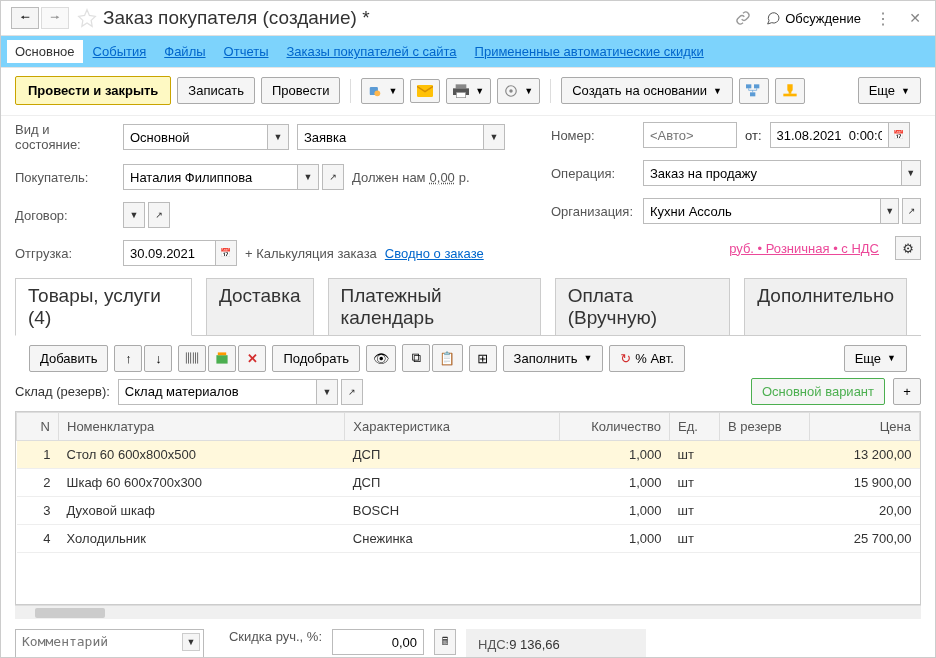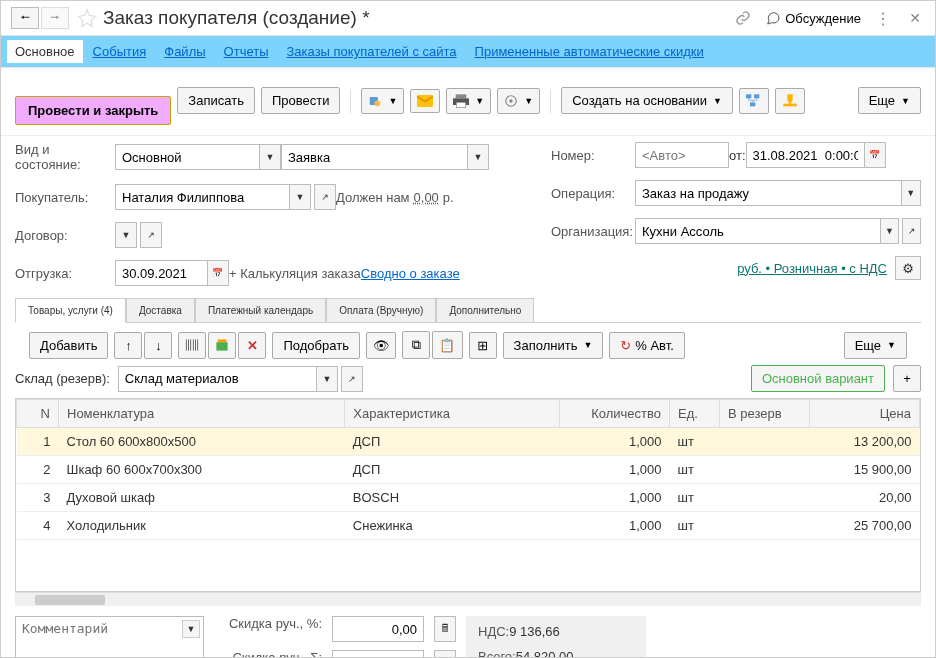--- a/index.html
+++ b/index.html
@@ -14,49 +14,49 @@
 .title-icon-btn { width: 20px; height: 20px; display: flex; align-items: center; justify-content: center; cursor: pointer; opacity: 0.6; }
 .discuss-link { display: flex; align-items: center; gap: 4px; color: #000000; cursor: pointer; }
 .vdots { font-size: 16px; } .close-x { font-size: 14px; }
 
 .linkbar { padding: 8px 14px; display: flex; gap: 18px; border-bottom: 1px solid #e5e5e5; background: #7dd3fc; }
 .linkbar a { color: #0066cc; text-decoration: underline; cursor: pointer; }
 .linkbar a.active { color: #333; text-decoration: none; font-weight: normal; background: #fff; padding: 4px 8px; margin: -4px -8px; }
 
 .toolbar { padding: 8px 14px 10px; display: flex; align-items: center; gap: 6px; border-bottom: 1px solid #eee; }
 .btn { border: 1px solid #aaa; background: #f5f5f5; padding: 5px 10px; cursor: pointer; font-size: 13px; border-radius: 2px; display: inline-flex; align-items: center; gap: 4px; }
-.btn-primary { background: #f0abfc; border-color: #c9a400; font-weight: bold; padding: 6px 12px; margin-top: 20px; }
+.btn-primary { background: #fef9c3; border-color: #c9a400; font-weight: bold; padding: 6px 12px; }
 .btn-icon { padding: 5px 6px; min-width: 28px; justify-content: center; }
 .toolbar-sep { width: 1px; height: 24px; background: #ddd; margin: 0 4px; }
 .toolbar-spacer { flex: 1; }
 .dropdown-caret { font-size: 9px; margin-left: 2px; }
 
 .form-area { padding: 6px 14px 0; }
-.form-row { display: flex; align-items: center; margin-bottom: 6px; }
+.form-row { display: flex; align-items: center; margin-bottom: 6px; gap: 8px; }
 .form-label { width: 100px; color: #555; }
 .form-label-w2 { width: 84px; color: #555; }
 .input { border: 1px solid #bbb; height: 26px; padding: 0 6px; font-size: 13px; background: #fff; }
 .input-with-dd { display: flex; }
 .input-with-dd .input { border-right: none; }
 .dd-btn { width: 22px; height: 26px; border: 1px solid #bbb; background: #f5f5f5; display: flex; align-items: center; justify-content: center; cursor: pointer; font-size: 9px; }
 .ext-btn { margin-left: 3px; }
 .placeholder { color: #999; }
 .debt-text { color: #555; display: flex; align-items: center; gap: 4px; }
 .debt-amt { text-decoration: underline dotted; }
 .calc-link { color: #555; cursor: pointer; }
 .summary-link { color: #0066cc; text-decoration: underline; cursor: pointer; }
-.currency-link { color: #0f766e; text-decoration: underline; cursor: pointer; margin-left: auto; }
+.currency-link { color: #ec4899; text-decoration: underline; cursor: pointer; margin-left: auto; }
 .cfg-btn { width: 26px; height: 24px; border: 1px solid #bbb; background: #f5f5f5; display: flex; align-items: center; justify-content: center; margin-left: 8px; }
 
 .left-col { display: flex; flex-direction: column; gap: 6px; flex: 0 0 520px; }
 .right-col { display: flex; flex-direction: column; gap: 6px; flex: 1; }
 .cols { display: flex; gap: 16px; }
 
 .tabs { display: flex; border-bottom: 1px solid #ccc; margin: 6px 14px 0; }
-.tab { padding: 6px 12px; border: 1px solid #ccc; border-bottom: none; background: #f0f0f0; cursor: pointer; margin-right: 0; font-size: 10px; }
+.tab { padding: 6px 12px; border: 1px solid #ccc; border-bottom: none; background: #f0f0f0; cursor: pointer; margin-right: 14px; font-size: 19px; }
 .tab.active { background: #fff; border-bottom: 1px solid #fff; margin-bottom: -1px; }
 
 .table-toolbar { padding: 8px 28px 6px; display: flex; align-items: center; gap: 6px; }
 .btn-grp { display: flex; gap: 2px; }
 .green-outline { border-color: #4caf50; color: #4caf50; }
 .plus-btn { width: 28px; }
 
 .store-row { padding: 0 14px 6px; display: flex; align-items: center; gap: 8px; }
 
 .table-wrap { margin: 0 14px; border: 1px solid #ccc; height: 194px; overflow: auto; position: relative; }

